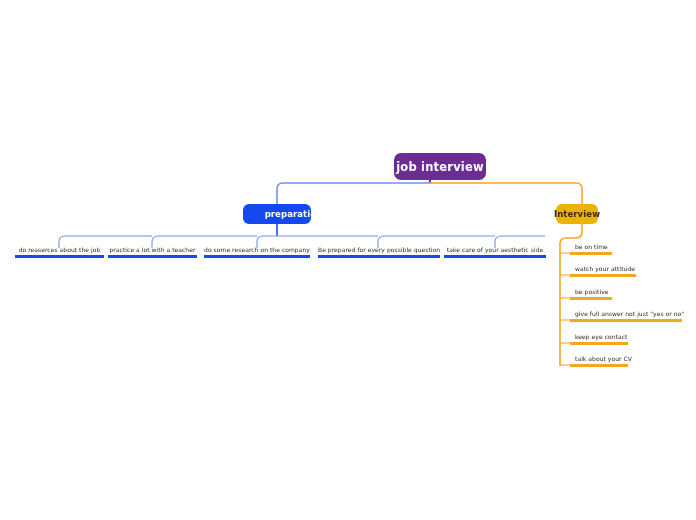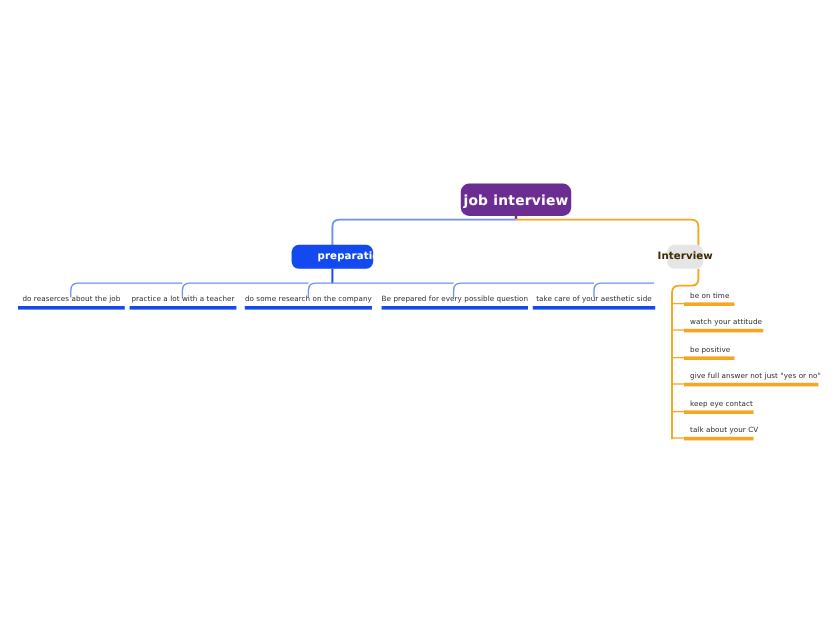--- a/index.html
+++ b/index.html
@@ -24,21 +24,21 @@
     position: absolute;
     left: 0; top: 0;
     width: 696px;
     height: 520px;
     pointer-events: none;
   }
 
   
   .root-node {
     position: absolute;
-    left: 384px;
+    left: 394px;
     top: 153px;
     width: 92px;
     height: 27px;
     border-radius: 7px;
     background: #6b2d91;
     color: #ffffff;
     font-size: 11.5px;
     font-weight: bold;
     display: flex;
     align-items: center;
@@ -64,22 +64,22 @@
     left: 243px;
     top: 204px;
     width: 68px;
     background: #1449f0;
     color: #ffffff;
     padding-left: 33px;
   }
   .branch-int {
     left: 556px;
     top: 204px;
-    width: 30px;
-    background: #e5e5e5;
+    width: 42px;
+    background: #eab308;
     color: #3a2a00;
   }
 
   
   .leaf {
     position: absolute;
     font-size: 6px;
     color: #2b2b2b;
     white-space: nowrap;
     letter-spacing: 0.05px;

